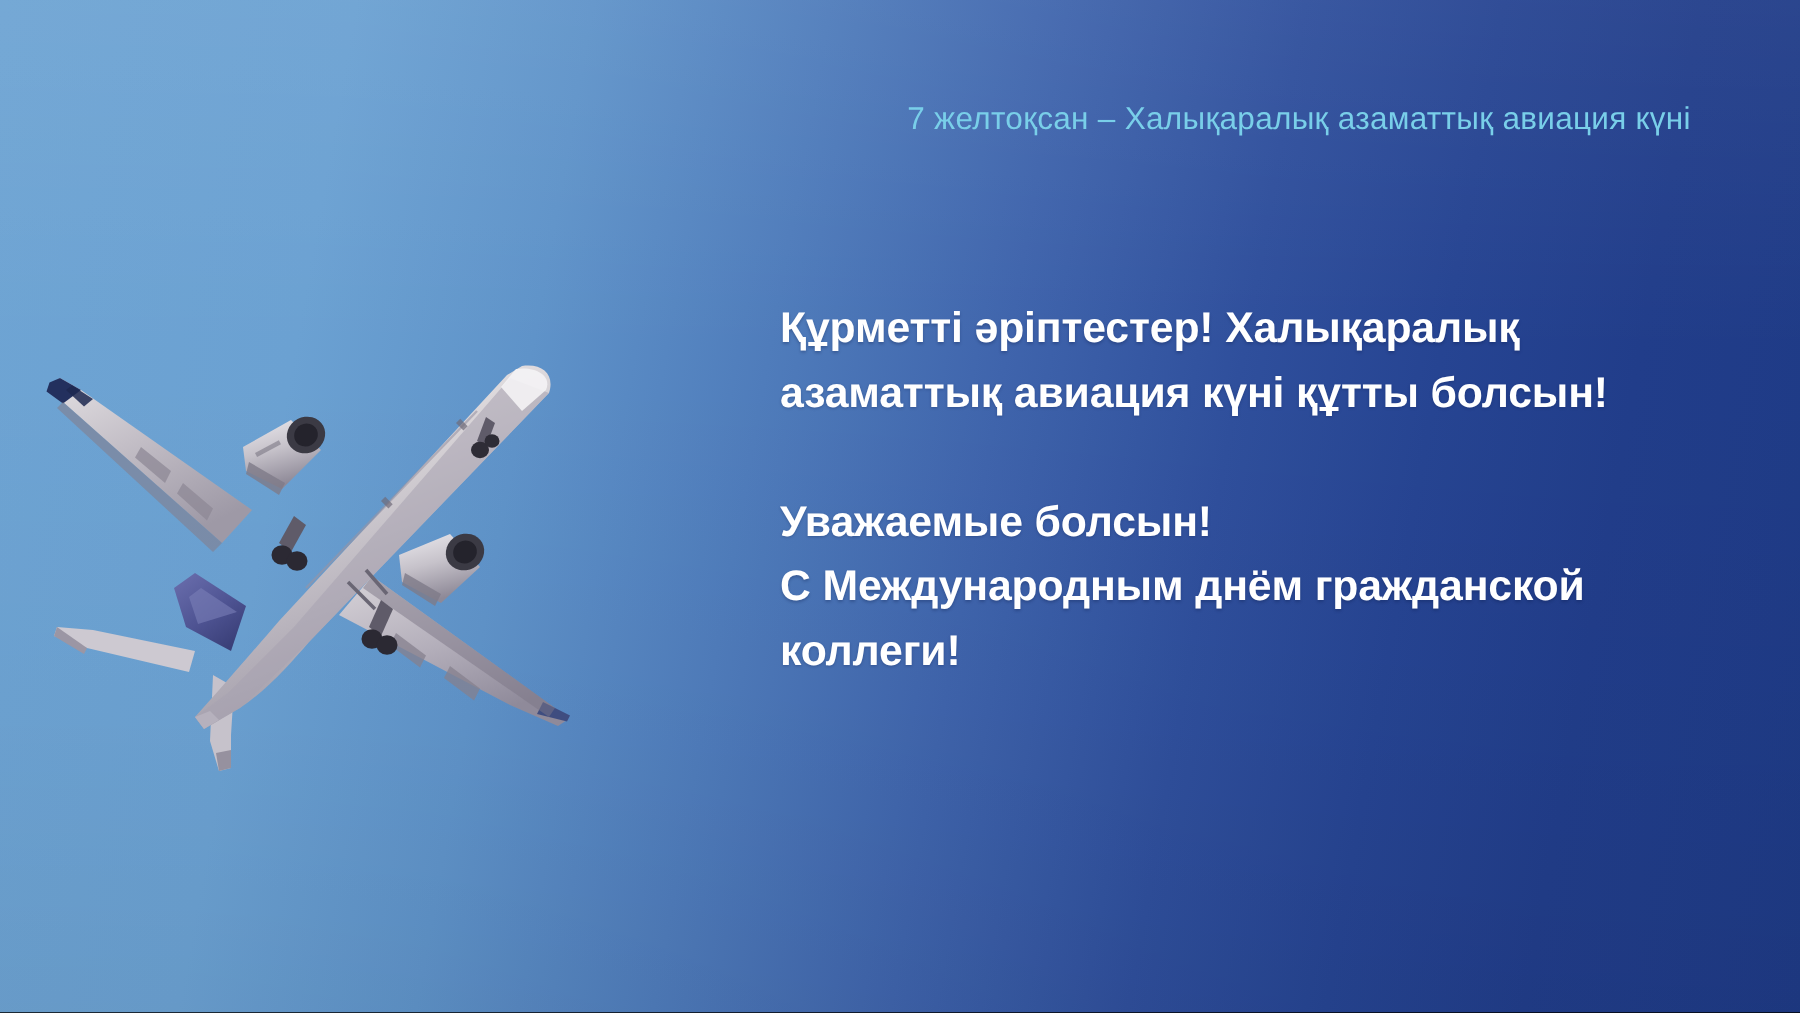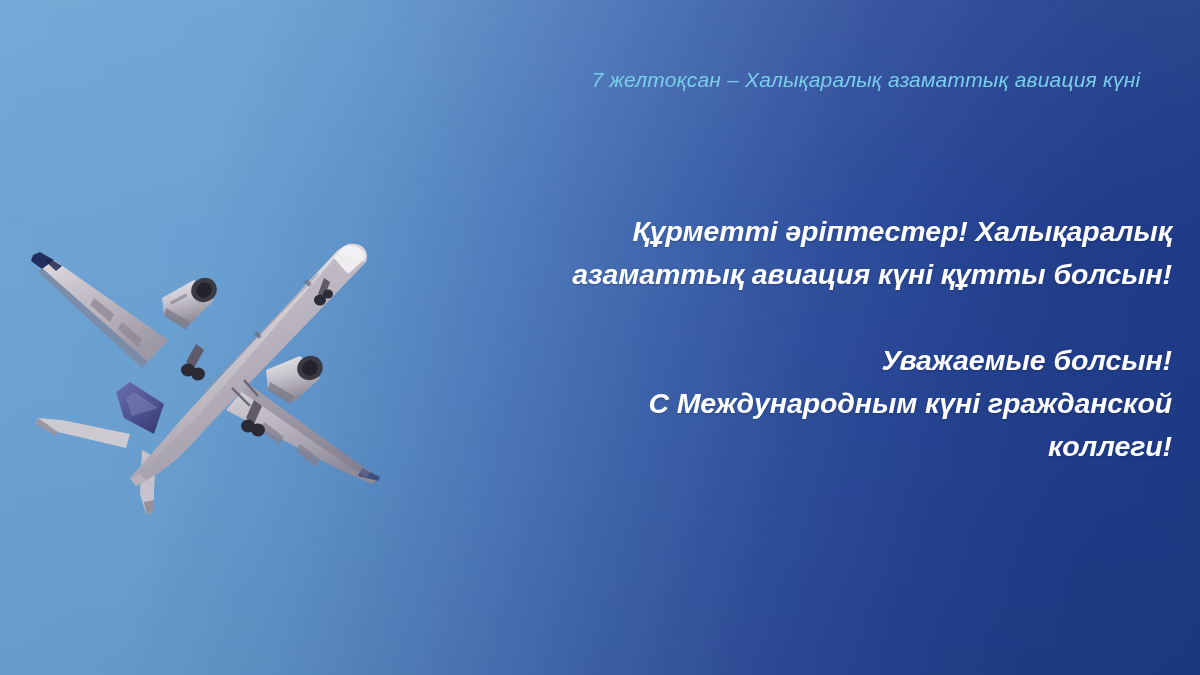--- a/index.html
+++ b/index.html
@@ -18,21 +18,20 @@
       linear-gradient(100deg,
         #6ea4d3 0%,
         #6ba1d2 18%,
         #5f93c9 30%,
         #4f7cbb 42%,
         #3f64ac 54%,
         #2f4f9c 66%,
         #264492 76%,
         #213d8a 86%,
         #1e3a85 100%);
-    font-style: italic;
   }
 
   
   #sky-shade {
     position: absolute;
     inset: 0;
     background: linear-gradient(180deg,
       rgba(255,255,255,0.05) 0%,
       rgba(255,255,255,0.00) 35%,
       rgba(0,0,0,0.02) 70%,
@@ -62,28 +61,26 @@
     font-weight: 400;
     letter-spacing: 0.2px;
     white-space: nowrap;
   }
 
   #message-block {
     position: absolute;
     left: 520px;
     top: 198px;
     width: 652px;
-    text-align: right;
     color: #ffffff;
     font-size: 28.5px;
     font-weight: bold;
     line-height: 43px;
     letter-spacing: -0.1px;
     text-shadow: 0 1px 2px rgba(10,25,70,0.28);
-    margin-top: 12px;
   }
   .msg-para { margin: 0; }
   .msg-gap { height: 43px; }
 </style>
 </head>
 <body>
 
 <div id="slide">
 
   <div id="sky-shade"></div>
@@ -215,17 +212,17 @@
     </svg>
   </div>
 
   <div id="header-line">7 желтоқсан – Халықаралық азаматтық авиация күні</div>
 
   <div id="message-block">
     <p class="msg-para">Құрметті әріптестер! Халықаралық</p>
     <p class="msg-para">азаматтық авиация күні құтты болсын!</p>
     <div class="msg-gap"></div>
     <p class="msg-para">Уважаемые болсын!</p>
-    <p class="msg-para">С Международным күні гражданской</p>
+    <p class="msg-para">С Международным днём гражданской</p>
     <p class="msg-para">коллеги!</p>
   </div>
 
 </div>
 
 </body></html>

